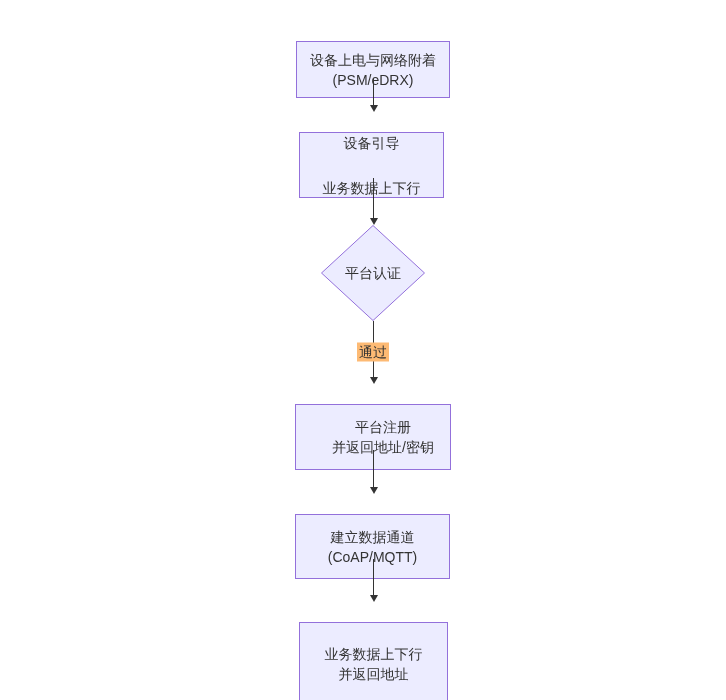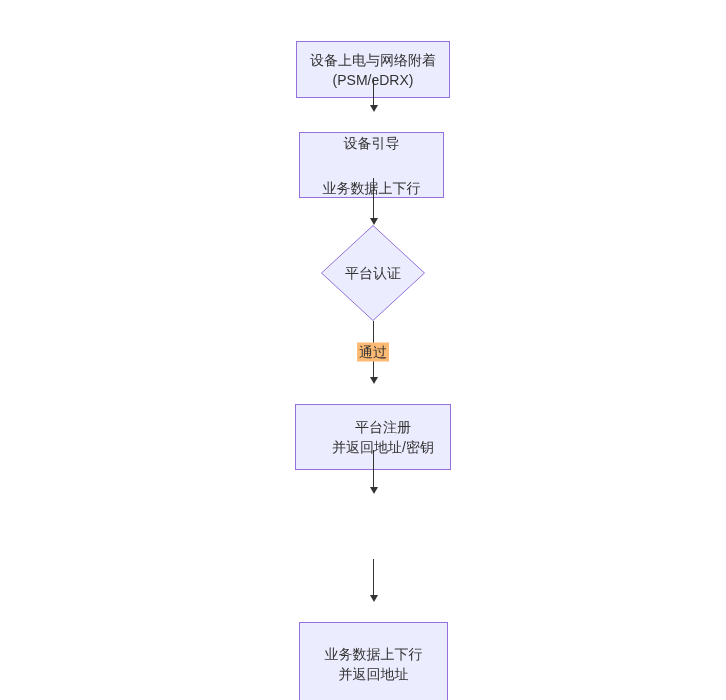--- a/index.html
+++ b/index.html
@@ -123,20 +123,24 @@
   <div class="node rect" style="left:295px; top:384px; width:156px; height:66px;padding-left:20px;">
     <span>平台注册</span>
     <span>并返回地址/密钥</span>
   </div>
 
   <div class="edge" style="left:369px; top:450px; height:44px;">
     <div class="edge-line"></div>
     <div class="edge-arrowhead"></div>
   </div>
 
+  <div class="node rect" style="left:295px; top:494px; width:155px; height:65px;">
+    <span>建立数据通道</span>
+    <span>(CoAP/MQTT)</span>
+  </div>
 
   <div class="edge" style="left:369px; top:559px; height:43px;">
     <div class="edge-line"></div>
     <div class="edge-arrowhead"></div>
   </div>
 
   <div class="node rect" style="left:299px; top:602px; width:149px; height:84px;">
     <span>业务数据上下行</span>
     <span>并返回地址</span>
   </div>

